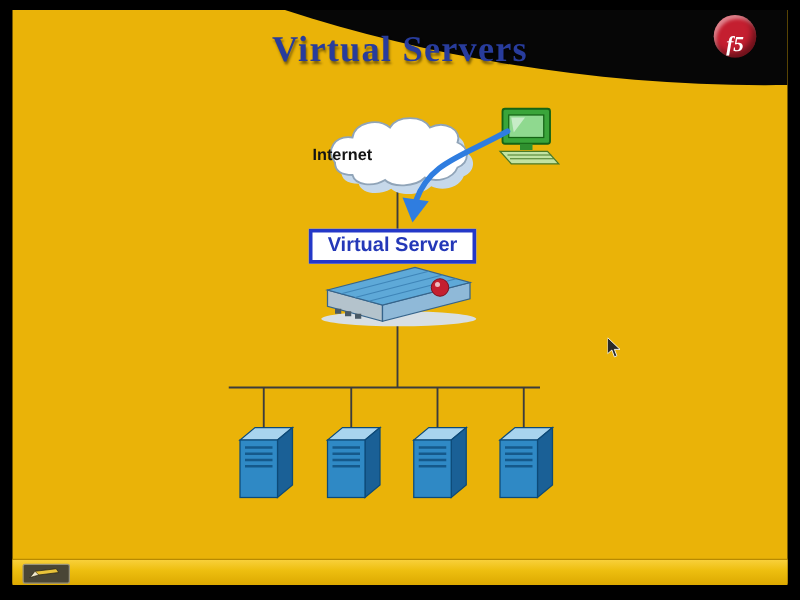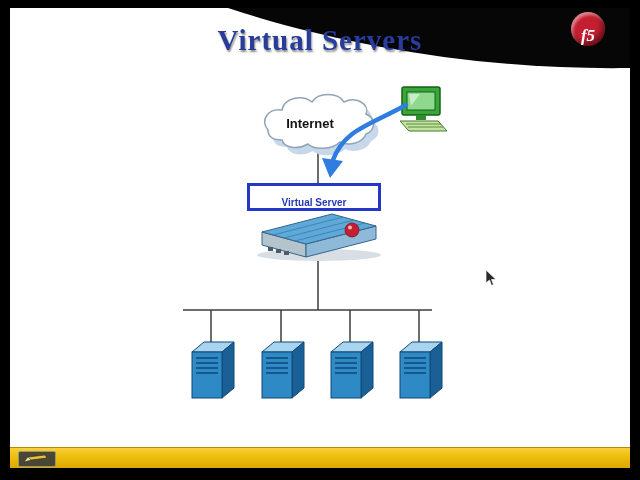--- a/index.html
+++ b/index.html
@@ -1,32 +1,32 @@
 <!DOCTYPE html>
 <html style="--title-text: #283c9c; --box-border: #2438c8; --box-text: #2438b8; --arrow: #2f7de0; --line: #3c3c3c; --server-front: #2f89c5; --server-top: #a8d4ee; --server-side: #1a6096; --server-outline: #0d4a78; --cloud-stroke: #90a4b8; --cloud-shadow: #c6d8ea; --appliance-top: #5ea9d8; --appliance-front: #b4c3cc; --appliance-right: #8fb9d8; --f5-red: #c41f30; --taskbar: #eebf10; --monitor-green: #3aa53a; --screen-green: #8fd98f; --keyboard-green: #c2e3a2;"><head>
 <meta charset="utf-8">
 <style>
   html,body{margin:0;padding:0;background:#000;}
   .screen{position:relative;width:640px;height:480px;background:#000;overflow:hidden;
           font-family:"Liberation Sans",sans-serif;}
-  .slide{position:absolute;left:10px;top:8px;width:620px;height:459px;background:#ffffff;}
+  .slide{position:absolute;left:10px;top:8px;width:620px;height:459px;background:#eab308;}
   .swoosh{position:absolute;top:0;left:0;z-index:1;}
   .title{position:absolute;left:100px;top:16px;width:420px;text-align:center;z-index:3;
          font-family:"Liberation Serif",serif;font-weight:bold;font-size:29px;
          color:var(--title-text);letter-spacing:1px;text-shadow:1px 2px 2px rgba(0,0,0,.45);}
   .f5-logo{position:absolute;left:561px;top:4px;width:34px;height:34px;border-radius:50%;
            background:var(--f5-red);z-index:4;display:flex;align-items:flex-end;justify-content:center;
            color:#fff;font-family:"Liberation Serif",serif;font-style:italic;font-weight:bold;font-size:17px;
            box-shadow:inset -3px -4px 5px rgba(0,0,0,.45), inset 2px 3px 3px rgba(255,255,255,.45);}
   .diagram{position:absolute;left:0;top:0;z-index:2;}
-  .internet-label{position:absolute;left:240px;top:108px;width:120px;text-align:center;z-index:3;
+  .internet-label{position:absolute;left:240px;top:108px;width:120px;text-align:left;z-index:3;
                   font-weight:bold;font-size:13px;color:#141414;}
   .vs-box{position:absolute;left:237px;top:175px;width:128px;height:22px;background:#fff;z-index:3;
-          border:3px solid var(--box-border);display:flex;align-items:flex-end;justify-content:center;
-          font-weight:bold;font-size:10px;color:var(--box-text);}
+          border:3px solid var(--box-border);display:flex;align-items:center;justify-content:center;
+          font-weight:bold;font-size:16px;color:var(--box-text);}
   .taskbar{position:absolute;left:0;top:439px;width:620px;height:20px;z-index:5;
            background:linear-gradient(180deg,#f8d03a,var(--taskbar) 40%,#dca900);
            border-top:1px solid #b88a00;}
   .pen-btn{position:absolute;left:8px;top:3px;width:36px;height:14px;background:#4a4636;
            border:1px solid #9a9478;border-radius:2px;display:flex;align-items:center;justify-content:center;}
   .cursor{position:absolute;left:476px;top:262px;z-index:6;}
 </style>
 </head>
 <body>
 

